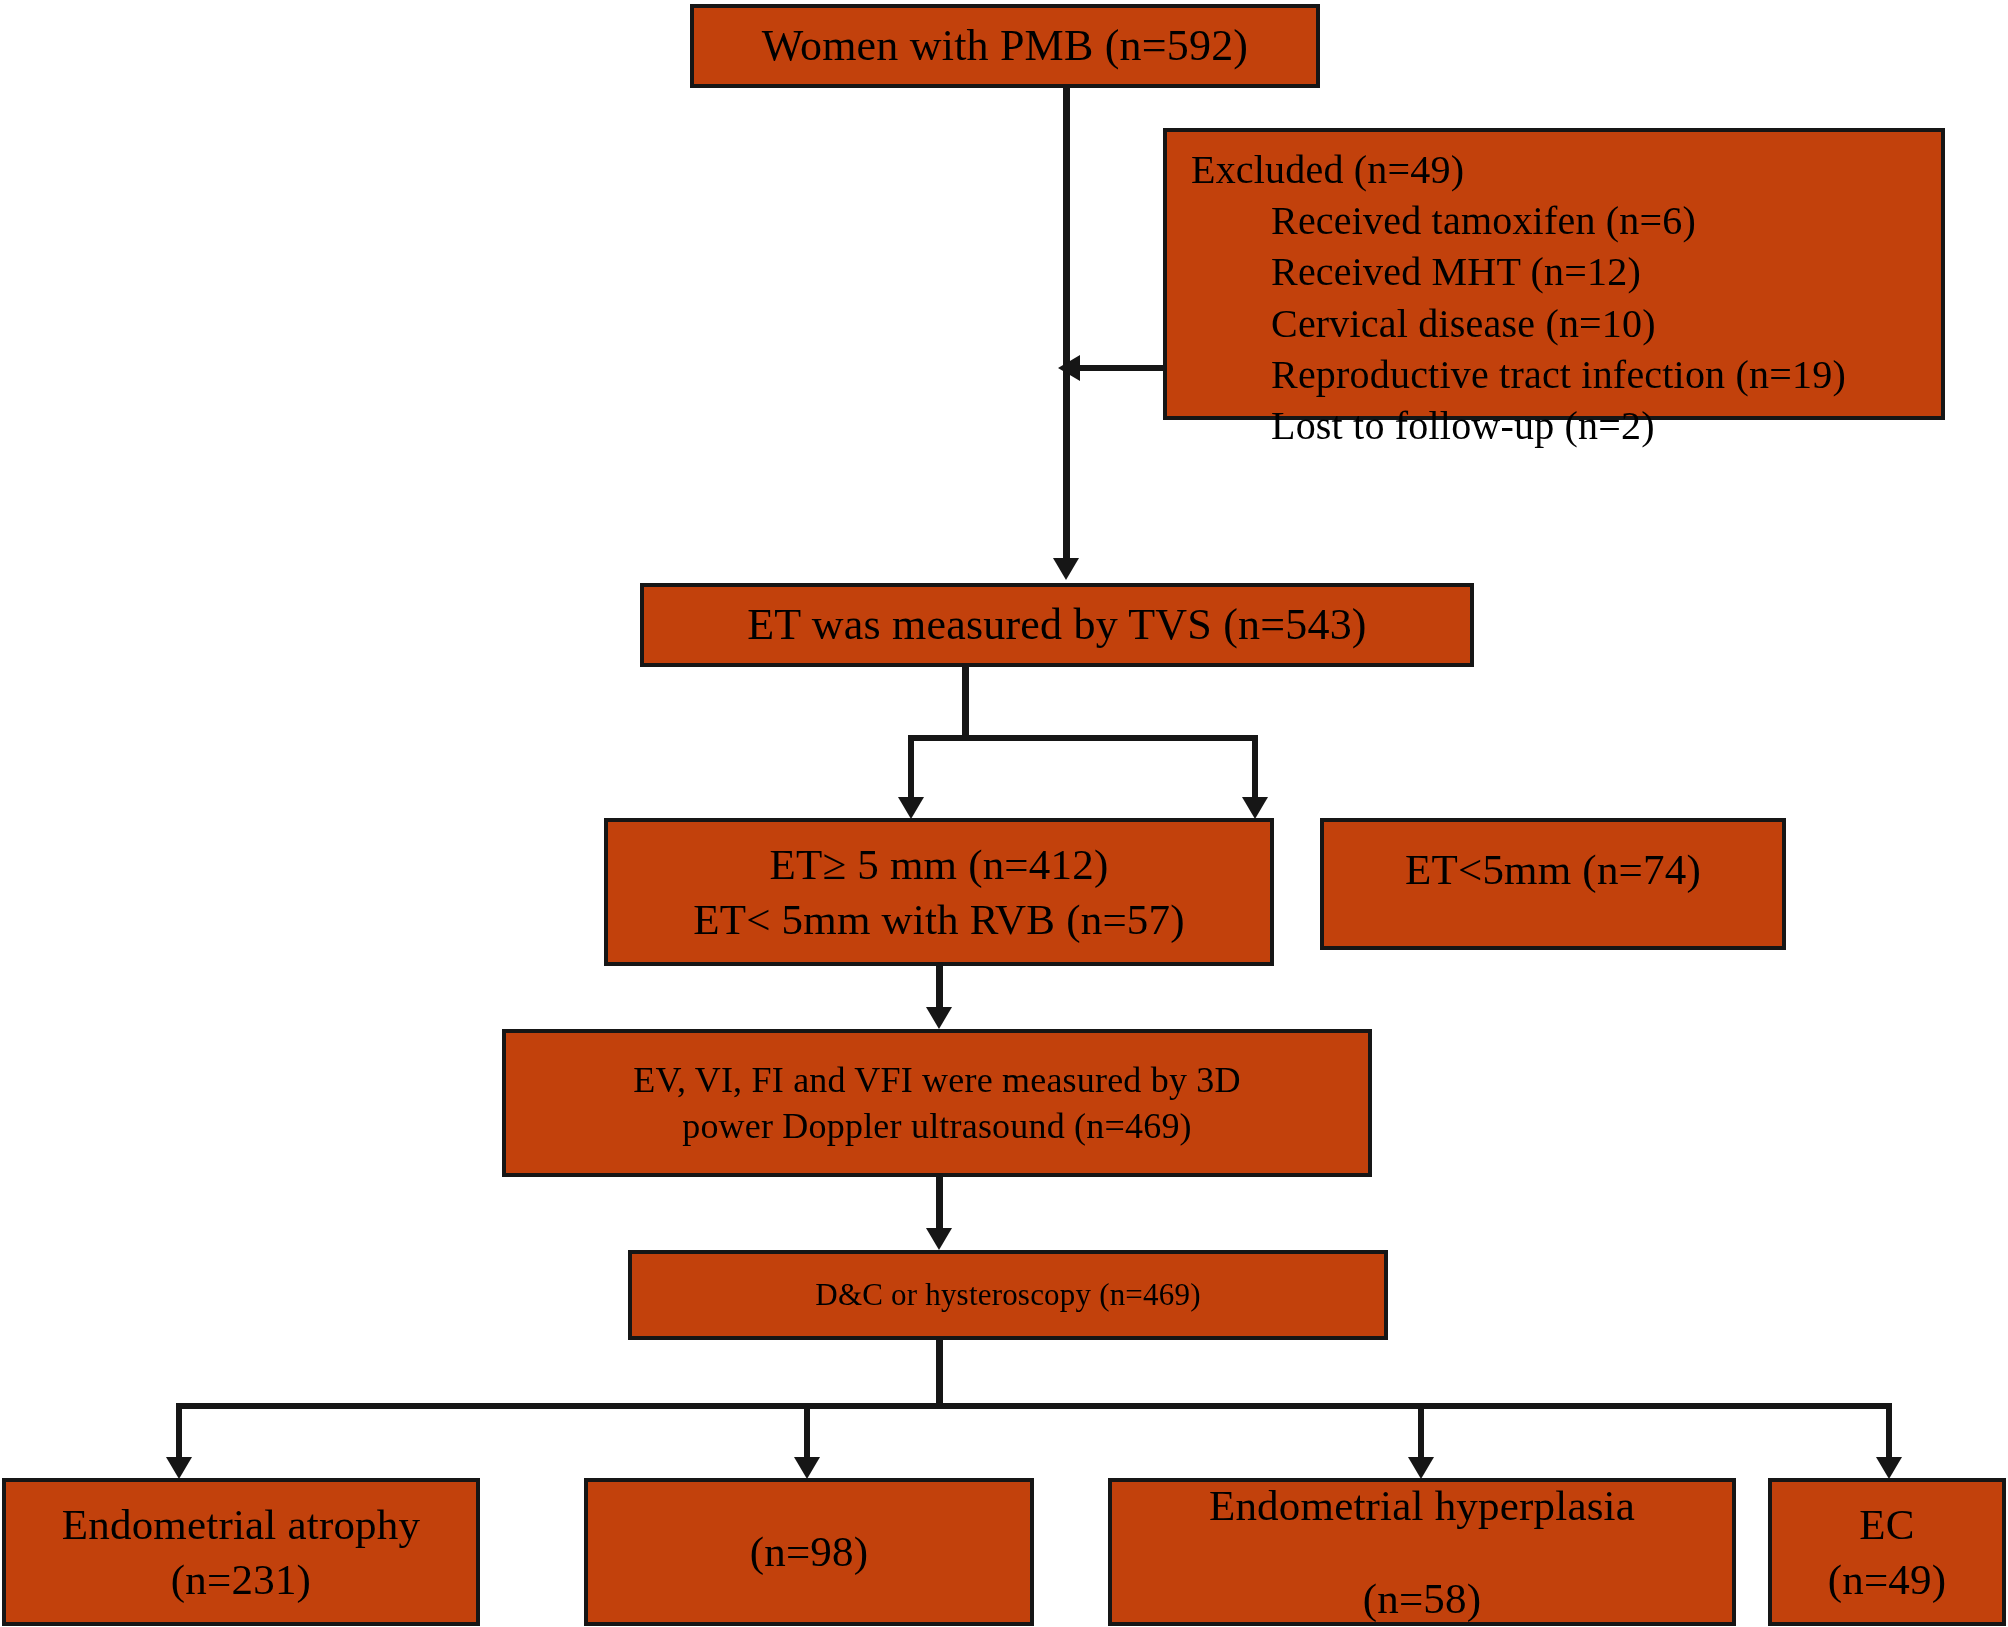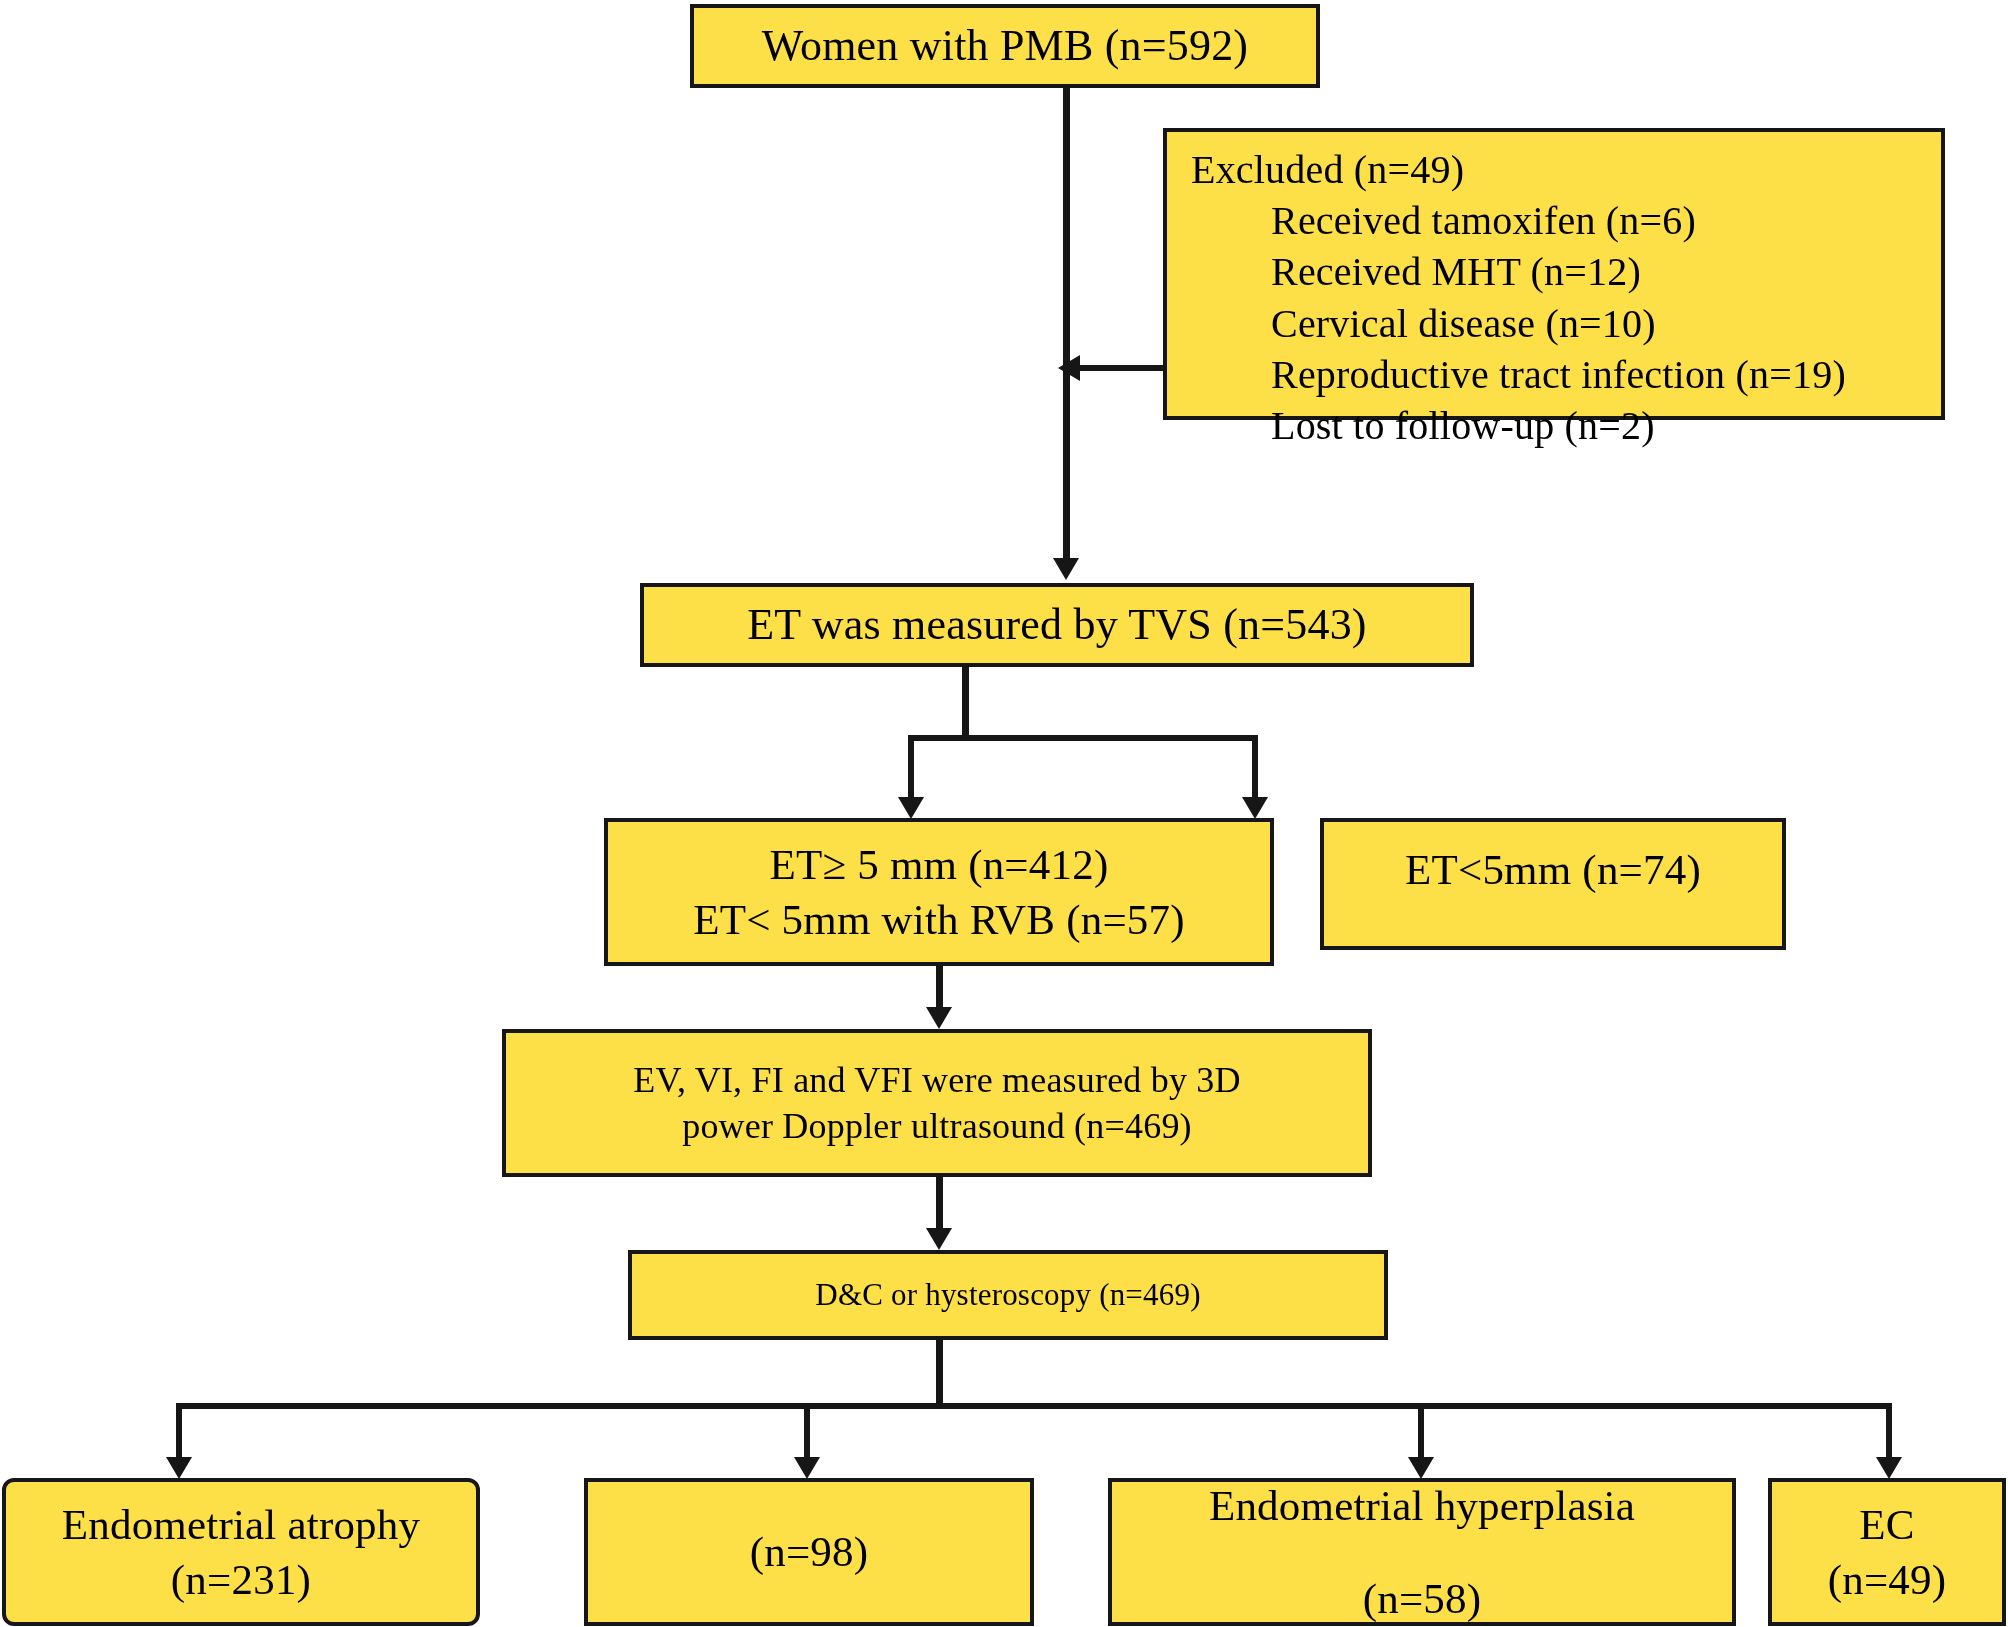--- a/index.html
+++ b/index.html
@@ -11,21 +11,21 @@
     position: relative;
     width: 2008px;
     height: 1627px;
     background: #ffffff;
     font-family: "Liberation Serif", "DejaVu Serif", serif;
     overflow: hidden;
   }
   .node {
     position: absolute;
     box-sizing: border-box;
-    background: #fde047;
+    background: #c2410c;
     border: 4px solid #161616;
     color: #000000;
     display: flex;
     flex-direction: column;
     align-items: center;
     justify-content: center;
     text-align: center;
     line-height: 1.28;
     letter-spacing: 0.2px;
   }
@@ -129,21 +129,21 @@
 
   <div class="vline" style="left:804px; top:1403px; width:6px; height:62px;"></div>
   <div class="arrow-down" style="left:794px; top:1457px;"></div>
 
   <div class="vline" style="left:1418px; top:1403px; width:6px; height:62px;"></div>
   <div class="arrow-down" style="left:1408px; top:1457px;"></div>
 
   <div class="vline" style="left:1886px; top:1403px; width:6px; height:62px;"></div>
   <div class="arrow-down" style="left:1876px; top:1457px;"></div>
 
-  <div class="node" style="left:2px; top:1478px; width:478px; height:148px; font-size:43px;border-radius:12px;">
+  <div class="node" style="left:2px; top:1478px; width:478px; height:148px; font-size:43px;">
     <span class="line">Endometrial atrophy</span>
     <span class="line">(n=231)</span>
   </div>
 
   <div class="node" style="left:584px; top:1478px; width:450px; height:148px; font-size:43px;">
     <span class="line">(n=98)</span>
   </div>
 
   <div class="node" style="left:1108px; top:1478px; width:628px; height:148px; font-size:43px;gap:37px;">
     <span class="line">Endometrial hyperplasia</span>

